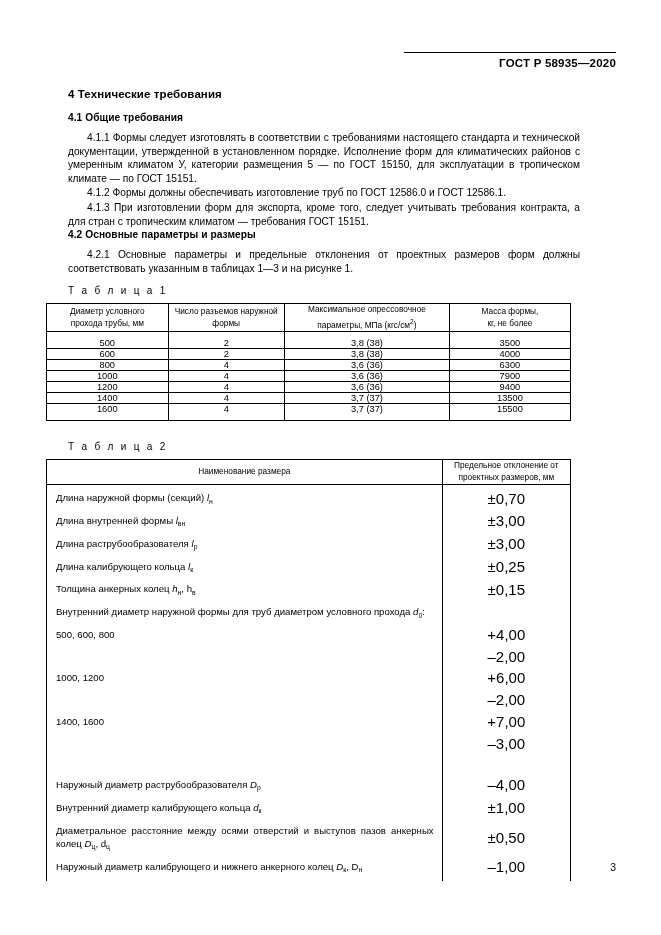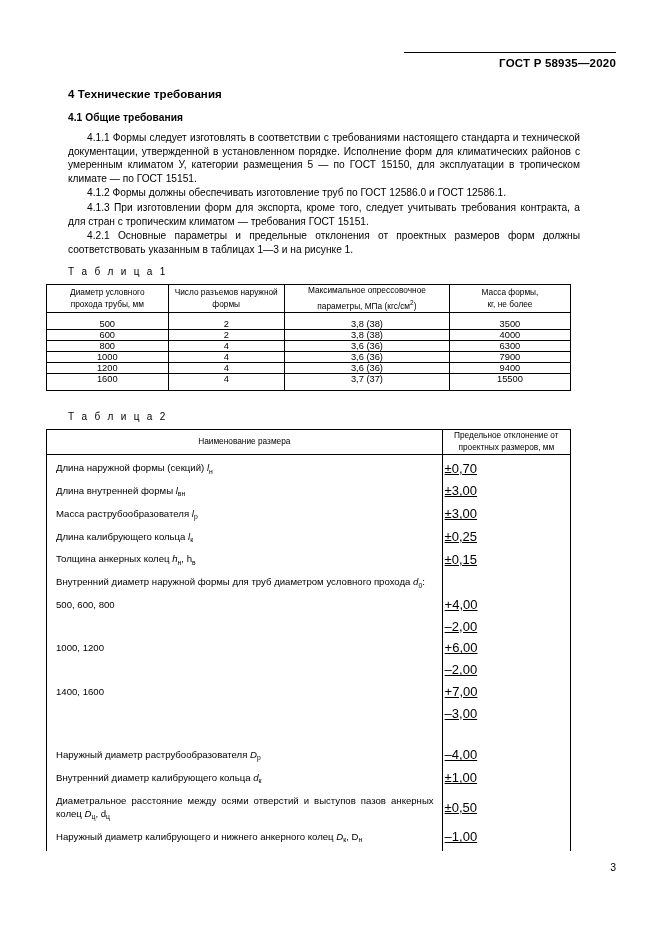--- a/index.html
+++ b/index.html
@@ -110,26 +110,26 @@
   .t2 td.name {
     font-size: 9.6px;
     line-height: 13.4px;
     text-align: left;
     padding: 4.2px 8px 4.2px 9px;
     border-top: none;
     border-bottom: none;
     border-right: 0.8px solid #000;
   }
   .t2 td.val {
-    font-size: 13px;
+    font-size: 15px;
     line-height: 13.4px;
+    text-align: center;
     border-top: none;
     border-bottom: none;
     padding: 4.2px 2px;
-    text-decoration: underline;
   }
   .t2 tbody tr:first-child td { padding-top: 6.5px; }
   .t2 tbody tr:last-child td { padding-bottom: 6.5px; }
   .t2 td.name.justify { text-align: justify; }
   i.v { font-style: italic; }
   sub.s { font-size: 6.8px; vertical-align: baseline; position: relative; top: 2.5px; }
   .spacer-row td { height: 11px; }
   .page-num {
     position: absolute;
     right: 45px;
@@ -148,20 +148,21 @@
 
   <div class="content">
 
     <h2 class="sec">4 Технические требования</h2>
     <h3 class="subsec">4.1 Общие требования</h3>
 
     <p class="para">4.1.1 Формы следует изготовлять в соответствии с требованиями настоящего стандарта и технической документации, утвержденной в установленном порядке. Исполнение форм для климатических районов с умеренным климатом У, категории размещения 5 — по ГОСТ 15150, для эксплуатации в тропическом климате — по ГОСТ 15151.</p>
     <p class="para">4.1.2 Формы должны обеспечивать изготовление труб по ГОСТ 12586.0 и ГОСТ 12586.1.</p>
     <p class="para">4.1.3 При изготовлении форм для экспорта, кроме того, следует учитывать требования контракта, а для стран с тропическим климатом — требования ГОСТ 15151.</p>
 
+    <h3 class="subsec">4.2 Основные параметры и размеры</h3>
     <p class="para last">4.2.1 Основные параметры и предельные отклонения от проектных размеров форм должны соответствовать указанным в таблицах 1—3 и на рисунке 1.</p>
 
     <div class="tbl-caption">Т а б л и ц а  1</div>
 
     <table class="gost t1">
       <colgroup>
         <col style="width:23.2%">
         <col style="width:22.2%">
         <col style="width:31.5%">
         <col style="width:23.1%">
@@ -211,20 +212,26 @@
           <td>3,6 (36)</td>
           <td>7900</td>
         </tr>
         <tr>
           <td>1200</td>
           <td>4</td>
           <td>3,6 (36)</td>
           <td>9400</td>
         </tr>
         <tr>
+          <td>1400</td>
+          <td>4</td>
+          <td>3,7 (37)</td>
+          <td>13500</td>
+        </tr>
+        <tr>
           <td>1600</td>
           <td>4</td>
           <td>3,7 (37)</td>
           <td>15500</td>
         </tr>
       </tbody>
     </table>
 
     <div class="tbl-caption" style="margin-top:20px;">Т а б л и ц а  2</div>
 
@@ -245,21 +252,21 @@
       <tbody>
         <tr>
           <td class="name"><span>Длина наружной формы (секций) </span><i class="v">l</i><sub class="s">н</sub></td>
           <td class="val">±0,70</td>
         </tr>
         <tr>
           <td class="name"><span>Длина внутренней формы </span><i class="v">l</i><sub class="s">вн</sub></td>
           <td class="val">±3,00</td>
         </tr>
         <tr>
-          <td class="name"><span>Масса раструбообразователя </span><i class="v">l</i><sub class="s">р</sub></td>
+          <td class="name"><span>Длина раструбообразователя </span><i class="v">l</i><sub class="s">р</sub></td>
           <td class="val">±3,00</td>
         </tr>
         <tr>
           <td class="name"><span>Длина калибрующего кольца </span><i class="v">l</i><sub class="s">к</sub></td>
           <td class="val">±0,25</td>
         </tr>
         <tr>
           <td class="name"><span>Толщина анкерных колец  </span><i class="v">h</i><sub class="s">н</sub><span>, h</span><sub class="s">в</sub></td>
           <td class="val">±0,15</td>
         </tr>

